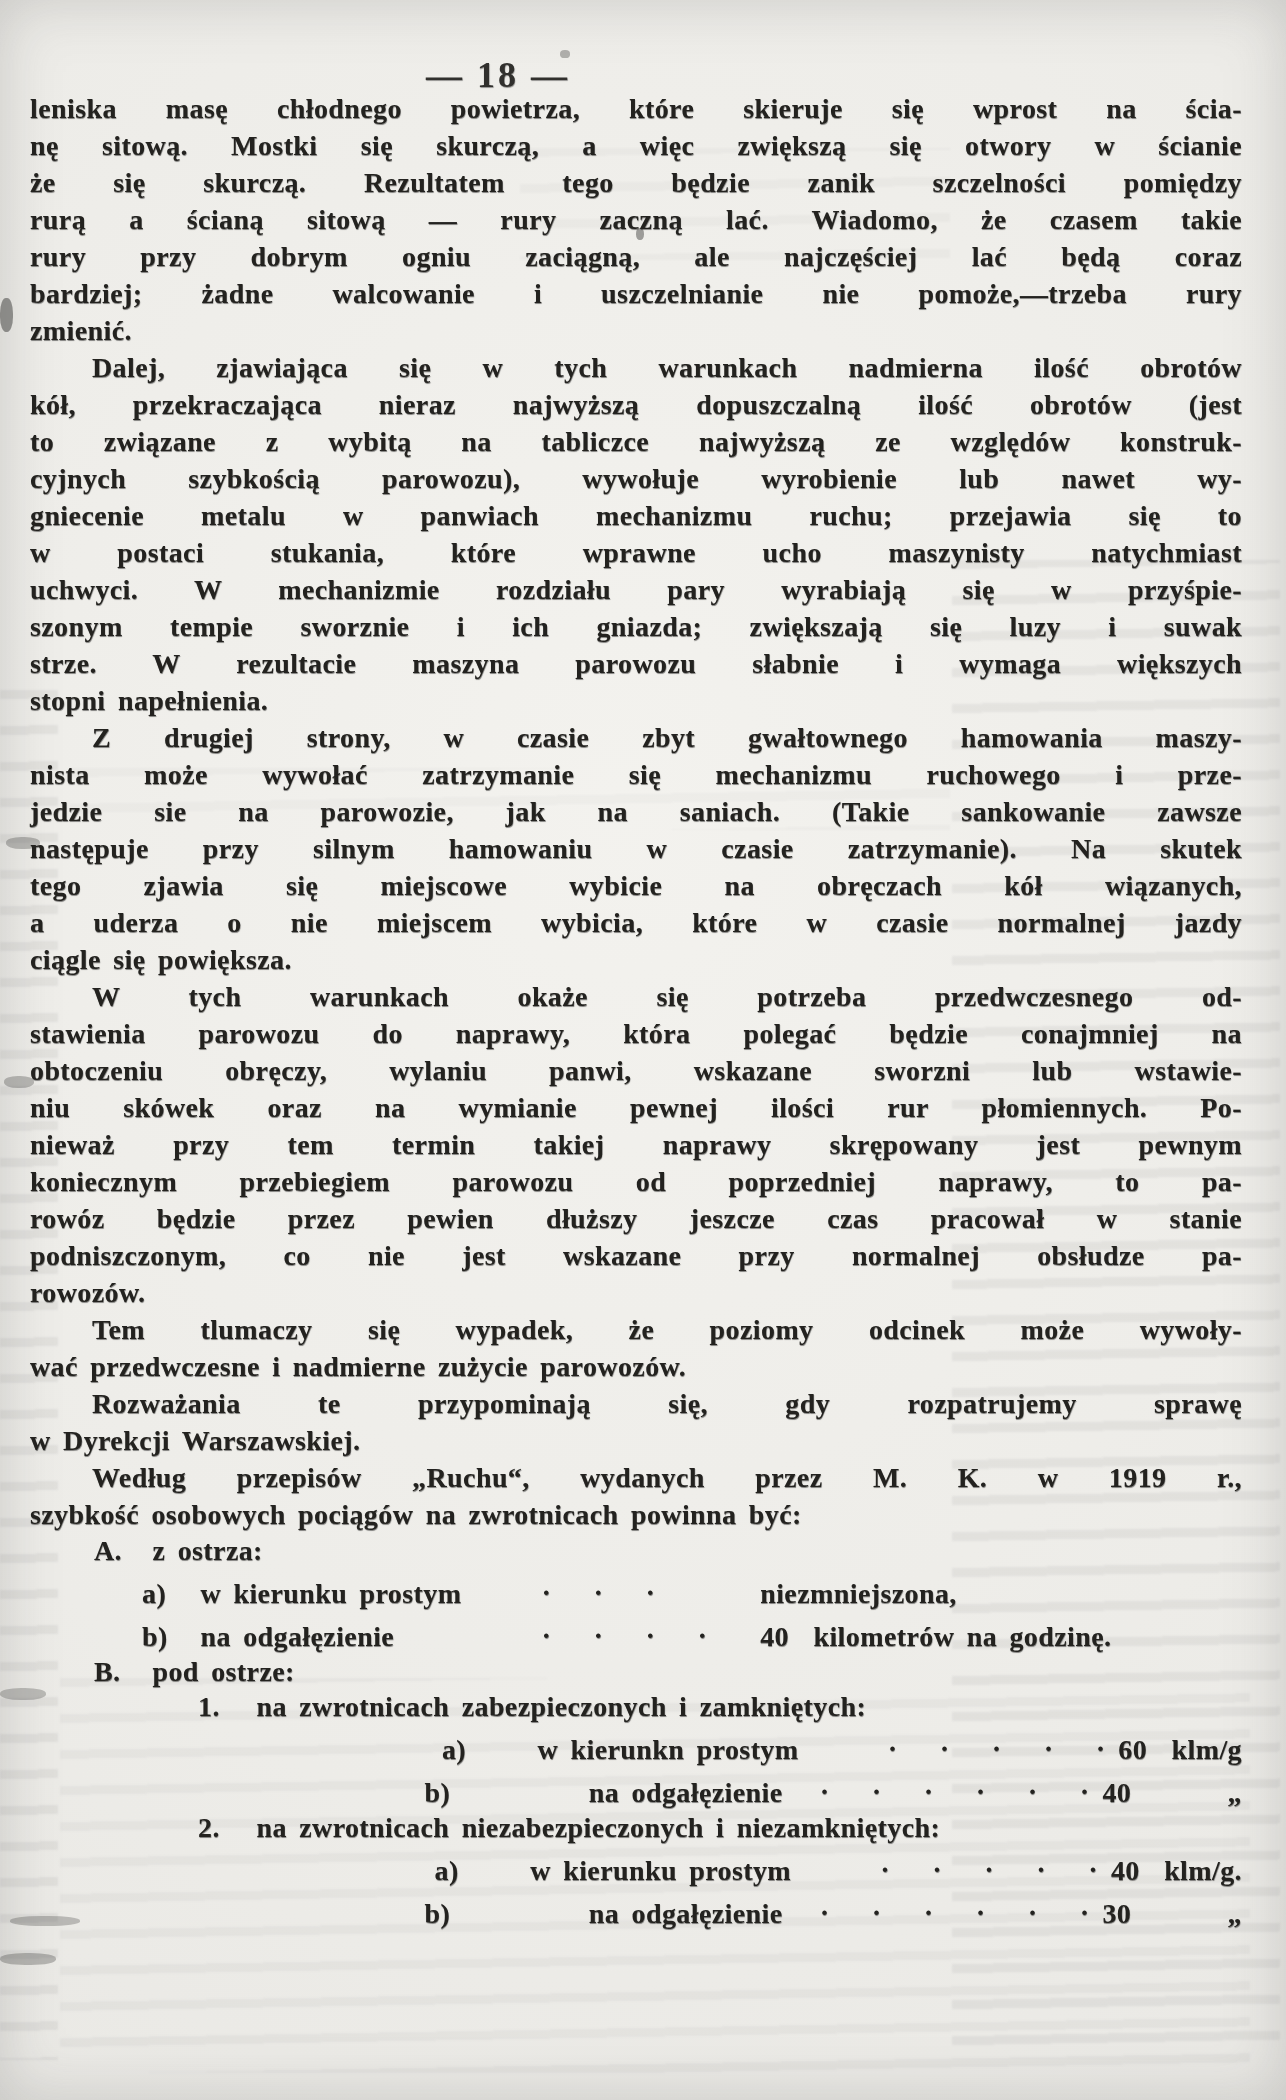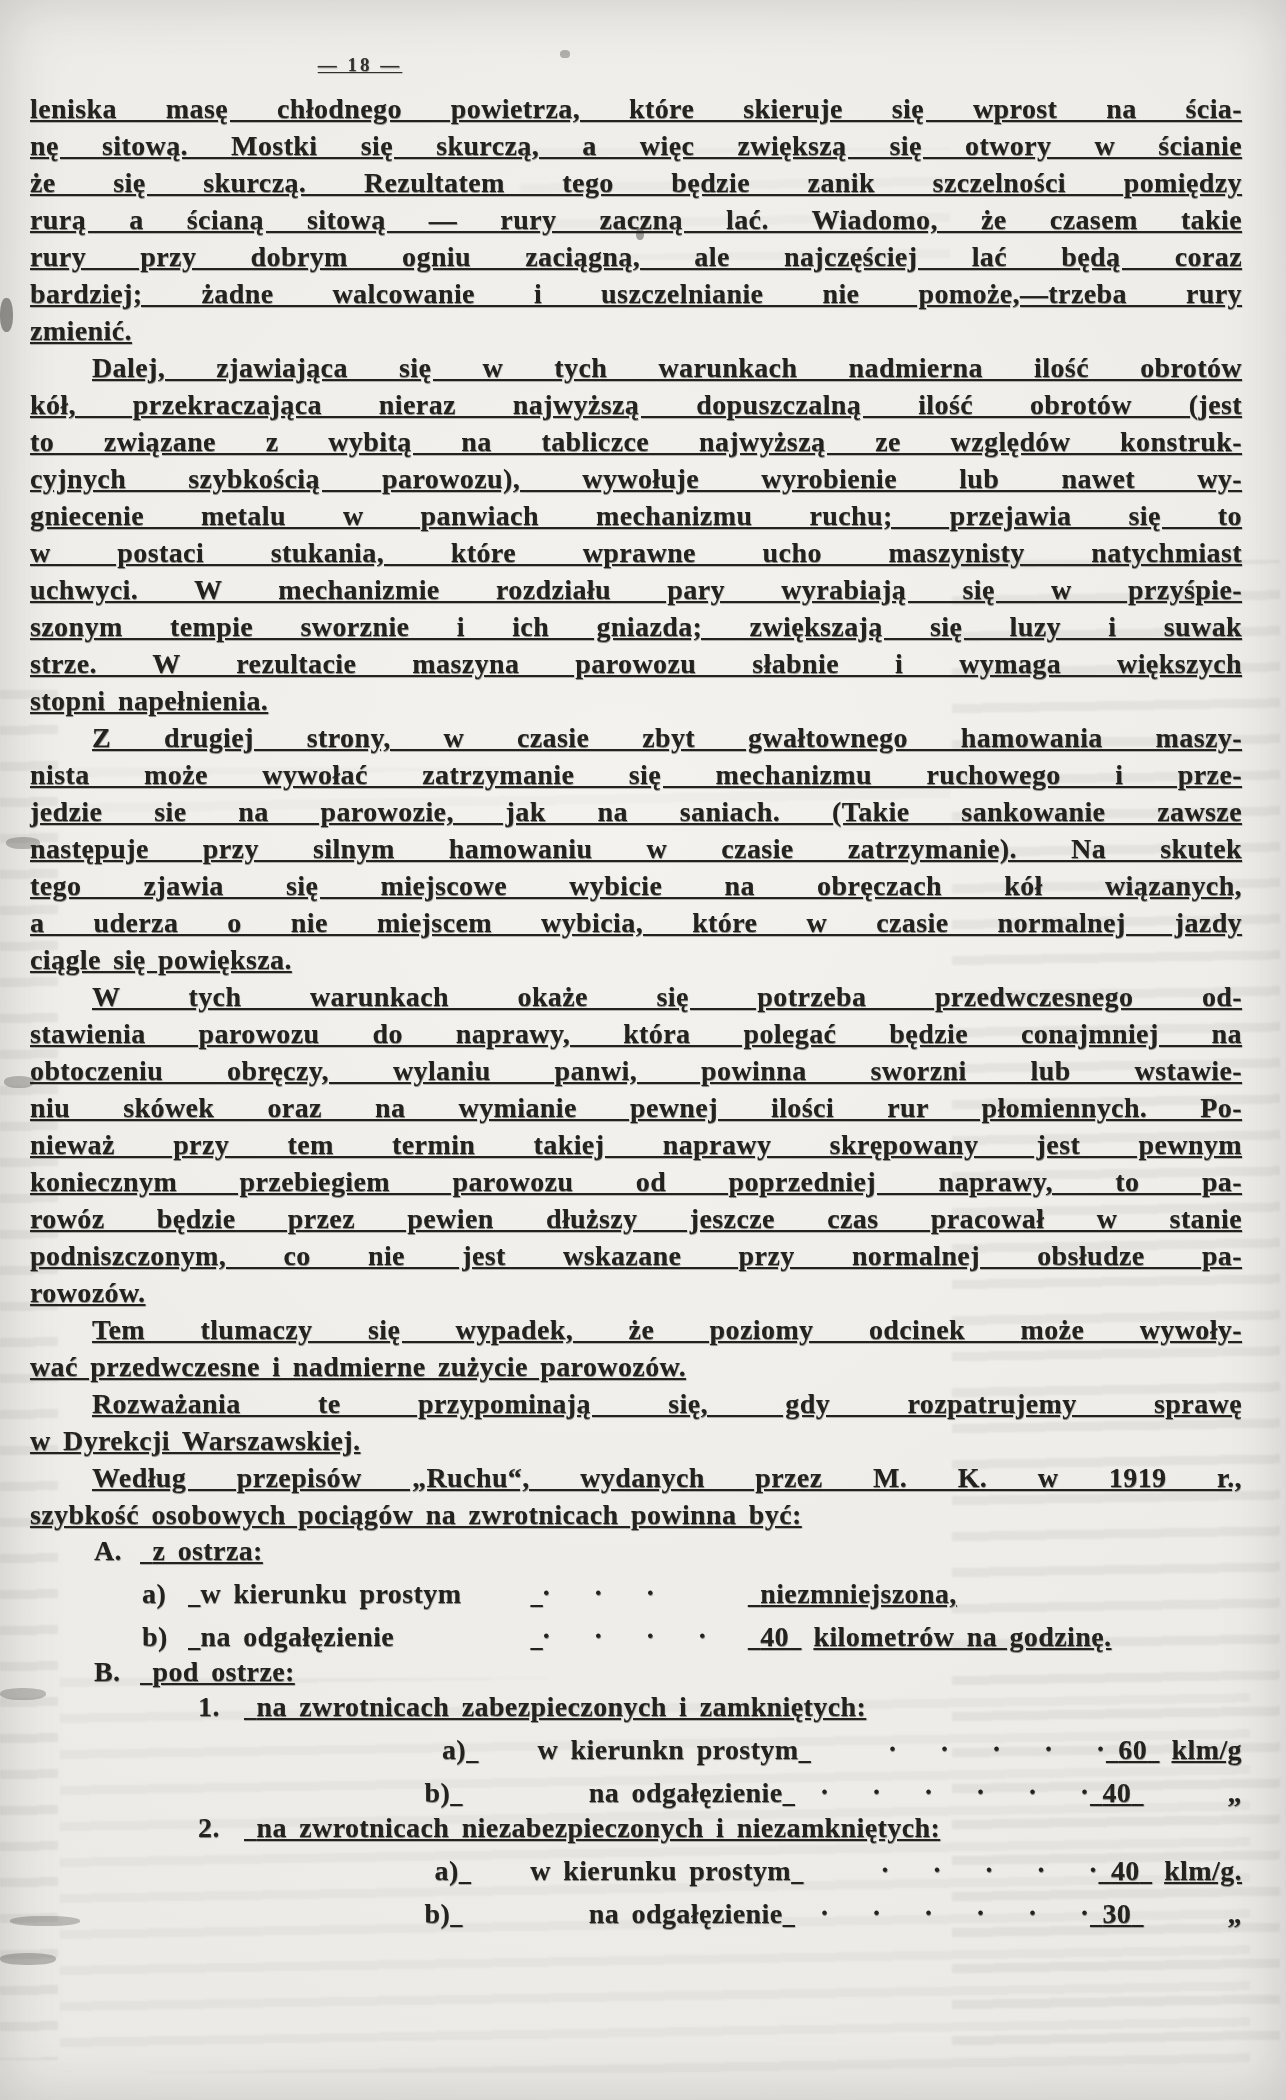--- a/index.html
+++ b/index.html
@@ -10,32 +10,30 @@
     overflow:hidden;
     background:
       radial-gradient(120% 90% at 48% 38%, #f3f2ee 0%, #edece8 55%, #e7e6e2 100%);
     box-shadow:inset 0 0 60px rgba(90,90,90,0.25);
     font-family:"Liberation Serif","DejaVu Serif",serif;
     font-weight:700;
     color:#23221f;
   }
   .page-header{
     position:absolute;top:54px;left:150px;width:420px;
-    text-align:center;
-    font-size:19px;letter-spacing:3px;
+    text-align:right;
+    font-size:36px;letter-spacing:3px;
     color:#31302d;
     text-shadow:0.4px 0.5px 0.8px rgba(40,40,40,0.45);
-    text-decoration:underline;
   }
   .body-text{
     position:absolute;left:30px;top:90px;width:1212px;
     font-size:28px;line-height:37px;
     letter-spacing:0.4px;word-spacing:5px;
     text-shadow:0.4px 0.6px 0.7px rgba(25,25,25,0.5);
-    text-decoration:underline;
   }
   .line{text-align:justify;text-align-last:justify;}
   .line.ind{padding-left:62px;}
   .line.last{text-align-last:left;}
   .rules{line-height:35px;}
   .rl{white-space:nowrap;}
   .rl .rl-label{display:inline-block;min-width:46px;}
   .rl.sec{padding-left:64px;}
   .rl.subA{padding-left:112px;}
   .rl.num{padding-left:168px;}
@@ -119,21 +117,21 @@
         <div class="line">nista może wywołać zatrzymanie się mechanizmu ruchowego i prze-</div>
         <div class="line">jedzie sie na parowozie, jak na saniach. (Takie sankowanie zawsze</div>
         <div class="line">następuje przy silnym hamowaniu w czasie zatrzymanie). Na skutek</div>
         <div class="line">tego zjawia się miejscowe wybicie na obręczach kół wiązanych,</div>
         <div class="line">a uderza o nie miejscem wybicia, które w czasie normalnej jazdy</div>
         <div class="line last">ciągle się powiększa.</div>
       </div>
       <div>
         <div class="line ind">W tych warunkach okaże się potrzeba przedwczesnego od-</div>
         <div class="line">stawienia parowozu do naprawy, która polegać będzie conajmniej na</div>
-        <div class="line">obtoczeniu obręczy, wylaniu panwi, powinna sworzni lub wstawie-</div>
+        <div class="line">obtoczeniu obręczy, wylaniu panwi, wskazane sworzni lub wstawie-</div>
         <div class="line">niu skówek oraz na wymianie pewnej ilości rur płomiennych. Po-</div>
         <div class="line">nieważ przy tem termin takiej naprawy skrępowany jest pewnym</div>
         <div class="line">koniecznym przebiegiem parowozu od poprzedniej naprawy, to pa-</div>
         <div class="line">rowóz będzie przez pewien dłuższy jeszcze czas pracował w stanie</div>
         <div class="line">podniszczonym, co nie jest wskazane przy normalnej obsłudze pa-</div>
         <div class="line last">rowozów.</div>
       </div>
       <div>
         <div class="line ind">Tem tlumaczy się wypadek, że poziomy odcinek może wywoły-</div>
         <div class="line last">wać przedwczesne i nadmierne zużycie parowozów.</div>

